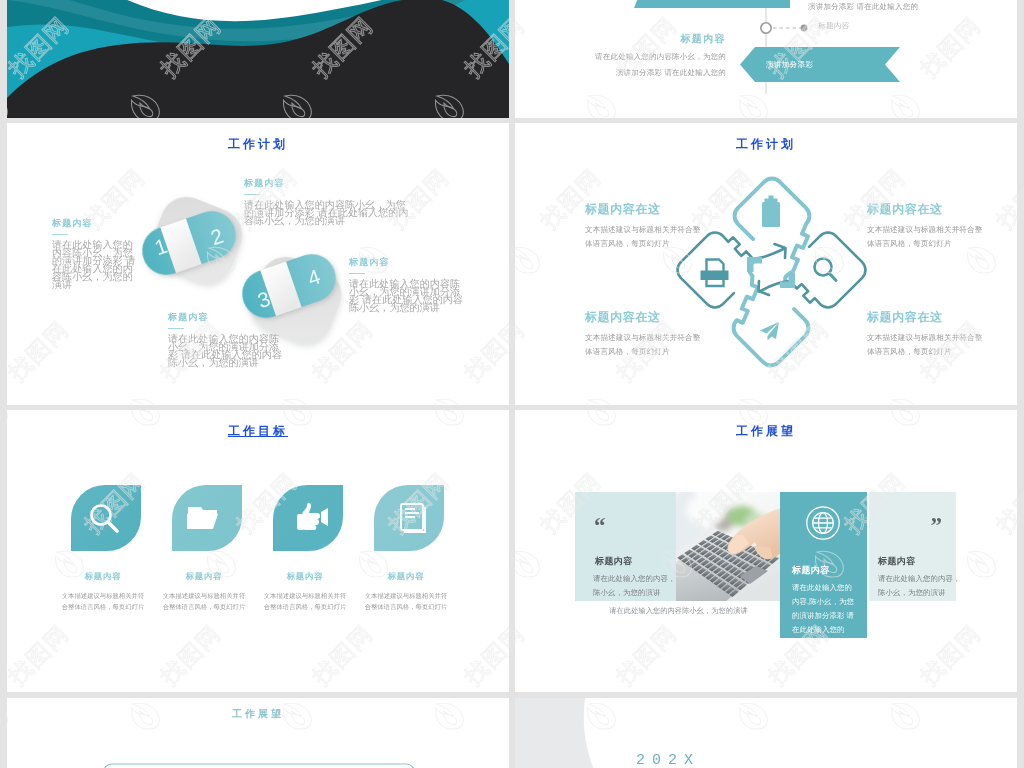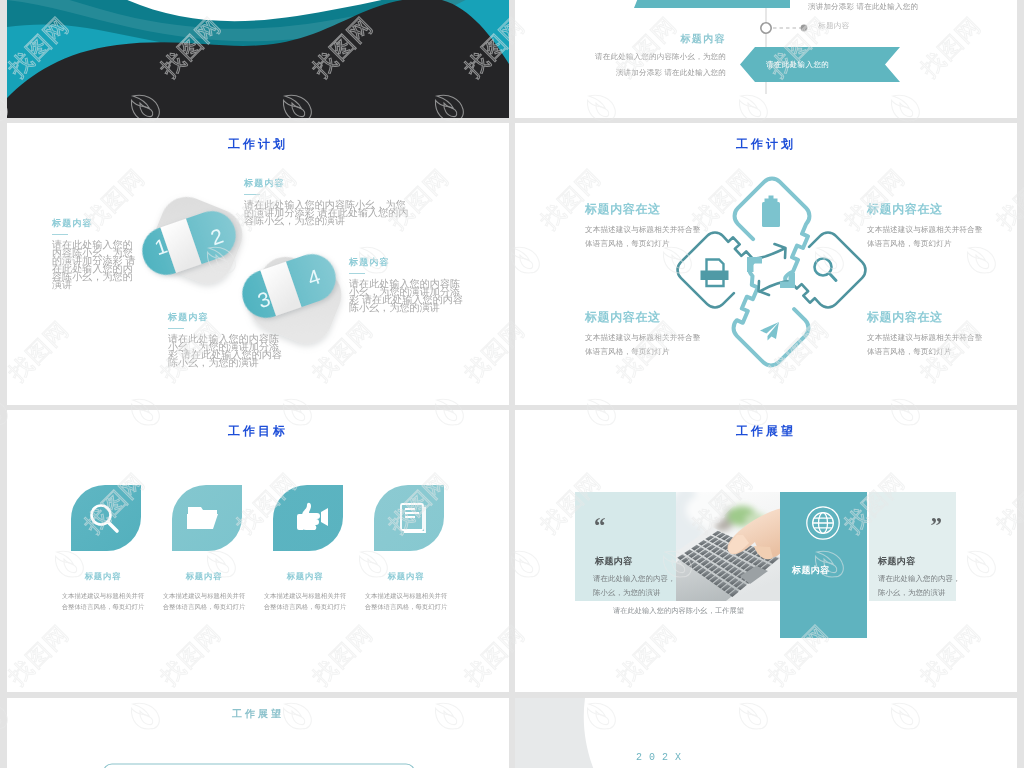--- a/index.html
+++ b/index.html
@@ -39,21 +39,21 @@
   #s4 .ttl{top:13px;font-size:12px;letter-spacing:3px;}
   #s4 .dblk{position:absolute;width:118px;}
   #s4 .dblk .hd{font-size:12px;letter-spacing:.6px;color:#8ccbd6;margin-bottom:5px;}
   #s4 .dblk .bd{font-size:7.6px;line-height:13.6px;color:#9a9a9a;letter-spacing:.1px;}
   #s4 .d1{left:70px;top:78px;}
   #s4 .d2{left:352px;top:78px;}
   #s4 .d3{left:70px;top:186px;}
   #s4 .d4{left:352px;top:186px;}
 
   
-  #s5 .ttl{top:13px;font-size:12px;letter-spacing:3px;}
+  #s5 .ttl{top:13px;font-size:12px;letter-spacing:3px;text-decoration:underline;}
   #s5 .gblk{position:absolute;width:84px;text-align:center;}
   #s5 .gblk .hd{font-size:8.4px;letter-spacing:.8px;color:#8ccbd6;margin-bottom:9px;}
   #s5 .gblk .bd{font-size:6.35px;line-height:10.6px;color:#9a9a9a;letter-spacing:0;}
   #s5 .g1{left:54px;top:161px;}
   #s5 .g2{left:155px;top:161px;}
   #s5 .g3{left:256px;top:161px;}
   #s5 .g4{left:357px;top:161px;}
 
   
   #s6 .ttl{top:13px;font-size:12px;letter-spacing:3px;}
@@ -73,21 +73,21 @@
   #s6 .op2 .hd{position:absolute;left:12px;top:72px;font-size:9px;font-weight:bold;color:#ffffff;letter-spacing:.4px;}
   #s6 .op2 .bd{position:absolute;left:12px;top:89px;width:64px;font-size:7.4px;line-height:14px;color:#f2fbfb;letter-spacing:.1px;}
   #s6 .op3 .hd{position:absolute;left:9px;top:63px;font-size:9px;font-weight:bold;color:#4e5355;letter-spacing:.4px;}
   #s6 .op3 .bd{position:absolute;left:9px;top:80px;width:84px;font-size:7.4px;line-height:14px;color:#7b8083;letter-spacing:.1px;}
   #s6 .ocap{position:absolute;left:60px;top:196px;width:207px;text-align:center;
             font-size:7.2px;color:#8b9093;letter-spacing:.1px;}
 
   
   #s7 .ttl{top:9px;font-size:10px;letter-spacing:3px;color:#8cc2cc;}
   
-  #s8 .year{position:absolute;left:121px;top:54px;font-size:10px;color:#6db4c1;
+  #s8 .year{position:absolute;left:121px;top:54px;font-size:15px;color:#6db4c1;
             letter-spacing:7px;font-family:"Liberation Mono",monospace;}
 
   
   #wm{position:absolute;left:0;top:0;width:1024px;height:768px;pointer-events:none;}
   #wm svg{position:absolute;left:0;top:0;width:1024px;height:768px;}
 
   
   #s1{left:7px;  top:-164px; width:502px; height:282px;}
   #s2{left:515px;top:-164px; width:502px; height:282px;}
   #s3{left:7px;  top:123px;  width:502px; height:282px;}
@@ -128,21 +128,21 @@
       <circle cx="289" cy="192" r="3.4" fill="#9a9a9a"></circle>
 
       <path d="M240 211 L385 211 L370 228.5 L385 246 L240 246 L225 228.5 Z" fill="#5fb6c0"></path>
     </svg>
     <div class="tl-label">标题内容</div>
     <div class="tl-head">标题内容</div>
     <div class="tl-body">
       <div>请在此处输入您的内容陈小幺，为您的</div>
       <div>演讲加分添彩  请在此处输入您的</div>
     </div>
-    <div class="tl-ribbon-text">请在此处输入您的</div>
+    <div class="tl-ribbon-text">演讲加分添彩</div>
     <div class="tl-top-body">演讲加分添彩  请在此处输入您的</div>
   </div>
 
   <div class="slide" id="s3">
     <div class="ttl">工作计划</div>
     <svg viewBox="0 0 502 282">
       <defs>
         <filter id="sh3" x="-50%" y="-50%" width="200%" height="200%">
           <feDropShadow dx="1" dy="3" stdDeviation="3" flood-color="#8e9497" flood-opacity=".30"></feDropShadow>
         </filter>
@@ -498,29 +498,30 @@
     <div class="op op2">
       <div class="globe">
         <svg viewBox="0 0 40 40">
           <circle cx="20" cy="20" r="18" fill="none" stroke="#ffffff" stroke-width="1.4"></circle>
           <circle cx="20" cy="20" r="11.5" fill="none" stroke="#ffffff" stroke-width="1.4"></circle>
           <ellipse cx="20" cy="20" rx="5" ry="11.5" fill="none" stroke="#ffffff" stroke-width="1.4"></ellipse>
           <path d="M8.5 20 h23 M10.2 14.5 h19.6 M10.2 25.5 h19.6" stroke="#ffffff" stroke-width="1.4" fill="none"></path>
         </svg>
       </div>
       <div class="hd">标题内容</div>
+      <div class="bd">请在此处输入您的内容,陈小幺，为您的演讲加分添彩 请在此处输入您的</div>
     </div>
 
     <div class="op op3">
       <div class="qm qm2">”</div>
       <div class="hd">标题内容</div>
       <div class="bd">请在此处输入您的内容，陈小幺，为您的演讲</div>
     </div>
 
-    <div class="ocap">请在此处输入您的内容陈小幺，工作展望</div>
+    <div class="ocap">请在此处输入您的内容陈小幺，为您的演讲</div>
   </div>
 
   <div class="slide" id="s7">
     <div class="ttl">工作展望</div>
     <svg viewBox="0 0 502 282">
       <rect x="96" y="66" width="312" height="140" rx="9" ry="9" fill="none" stroke="#8cc3cb" stroke-width="1.2"></rect>
     </svg>
   </div>
 
   <div class="slide" id="s8">

